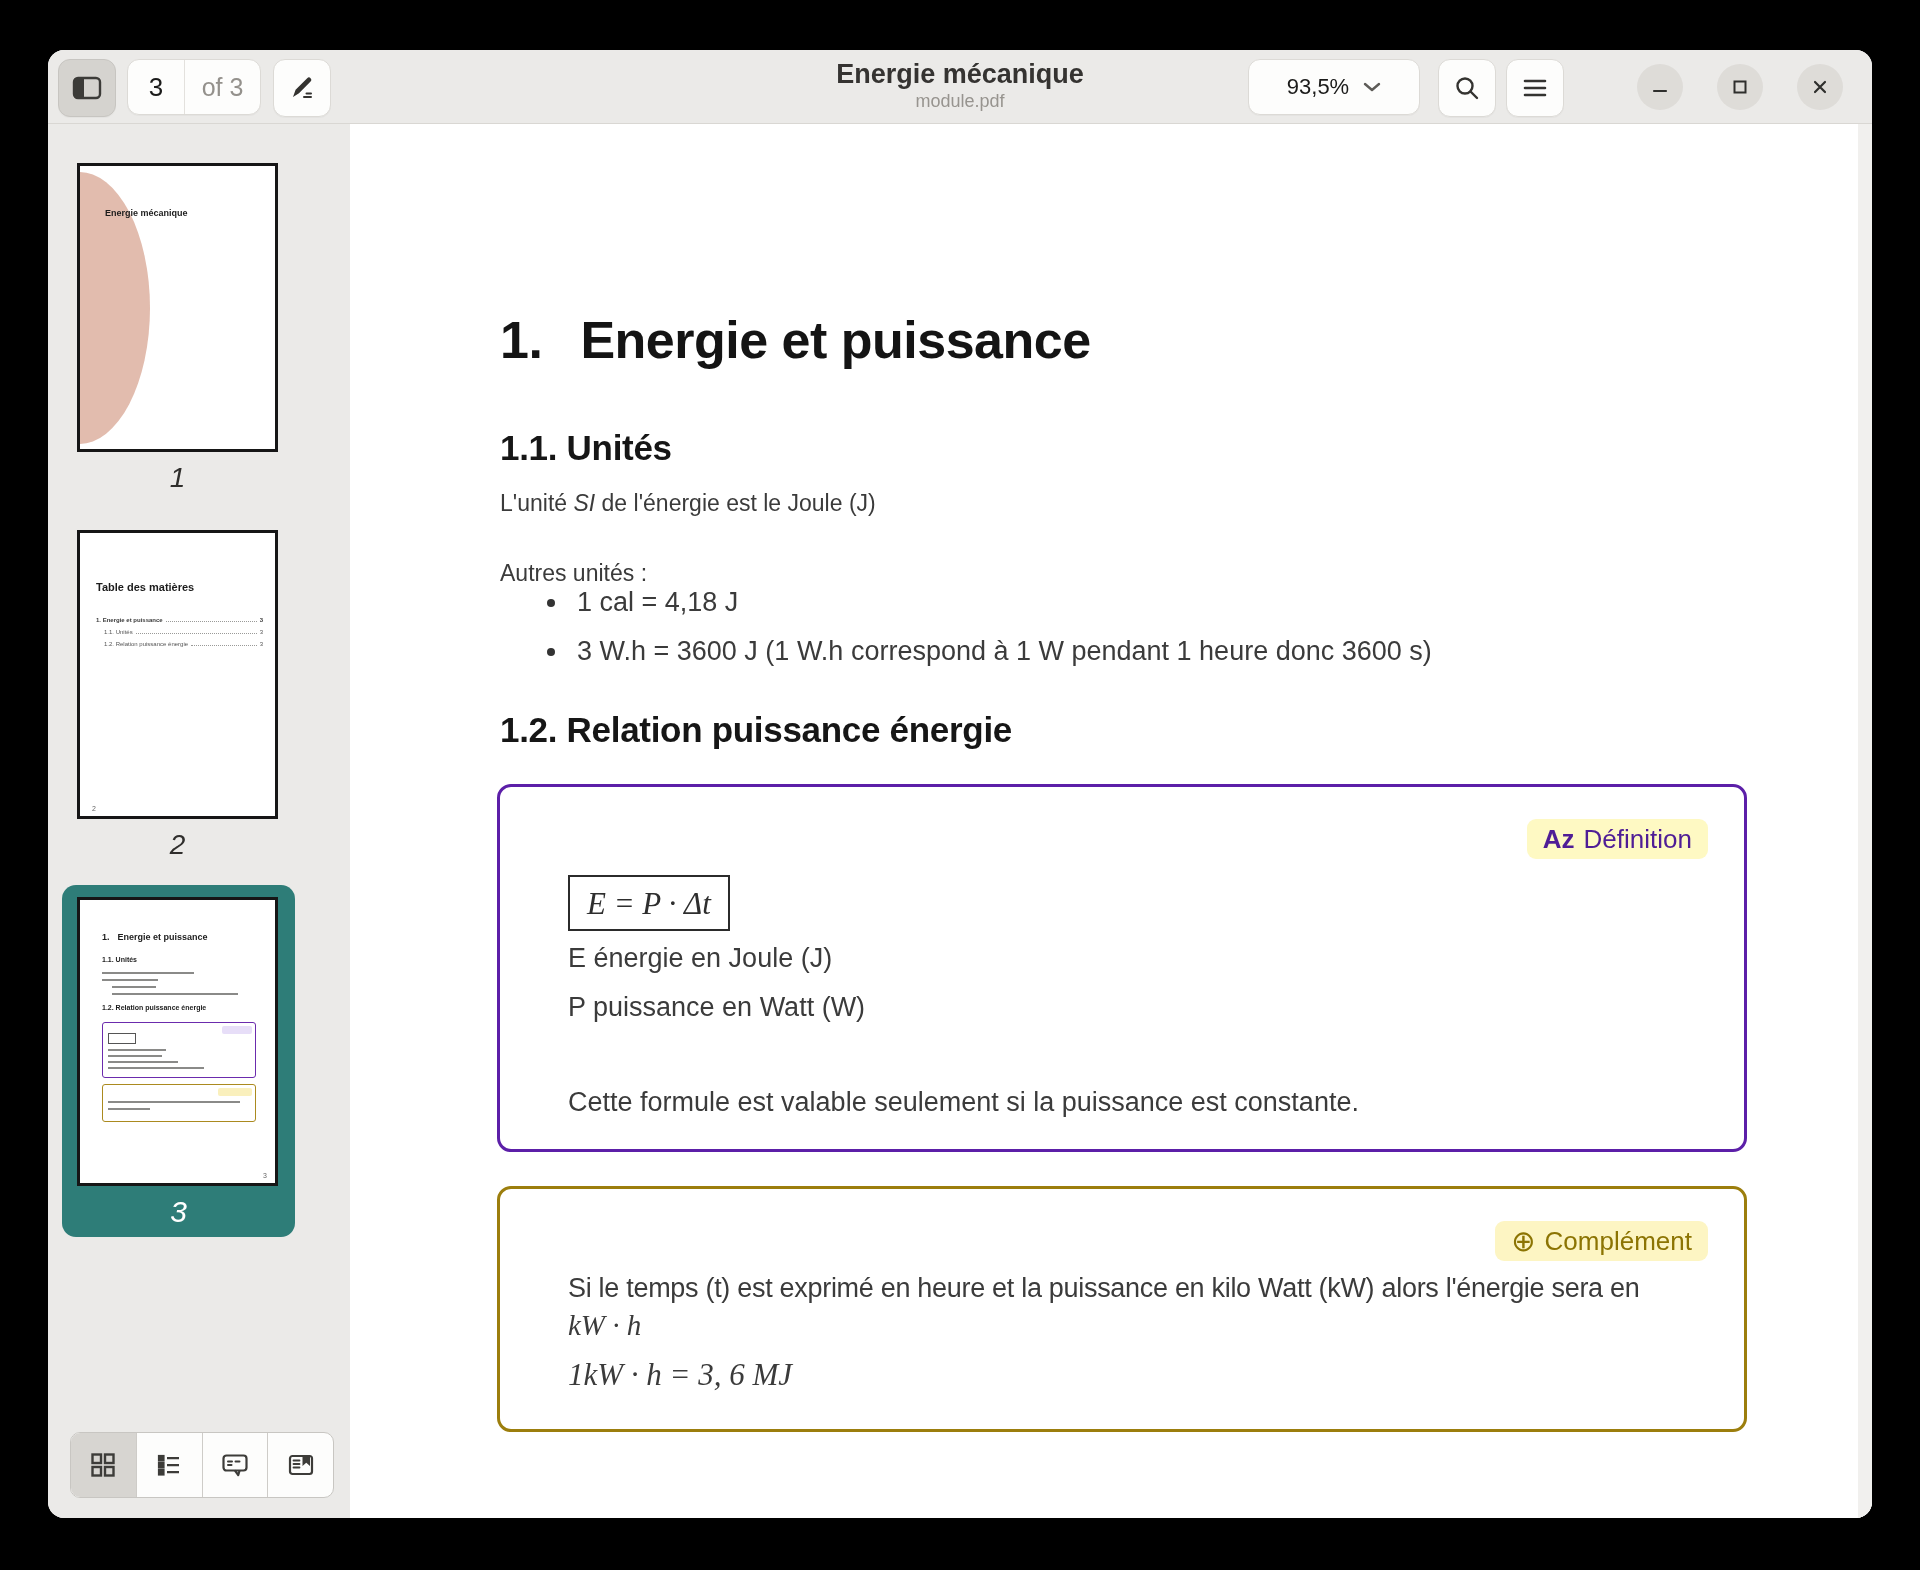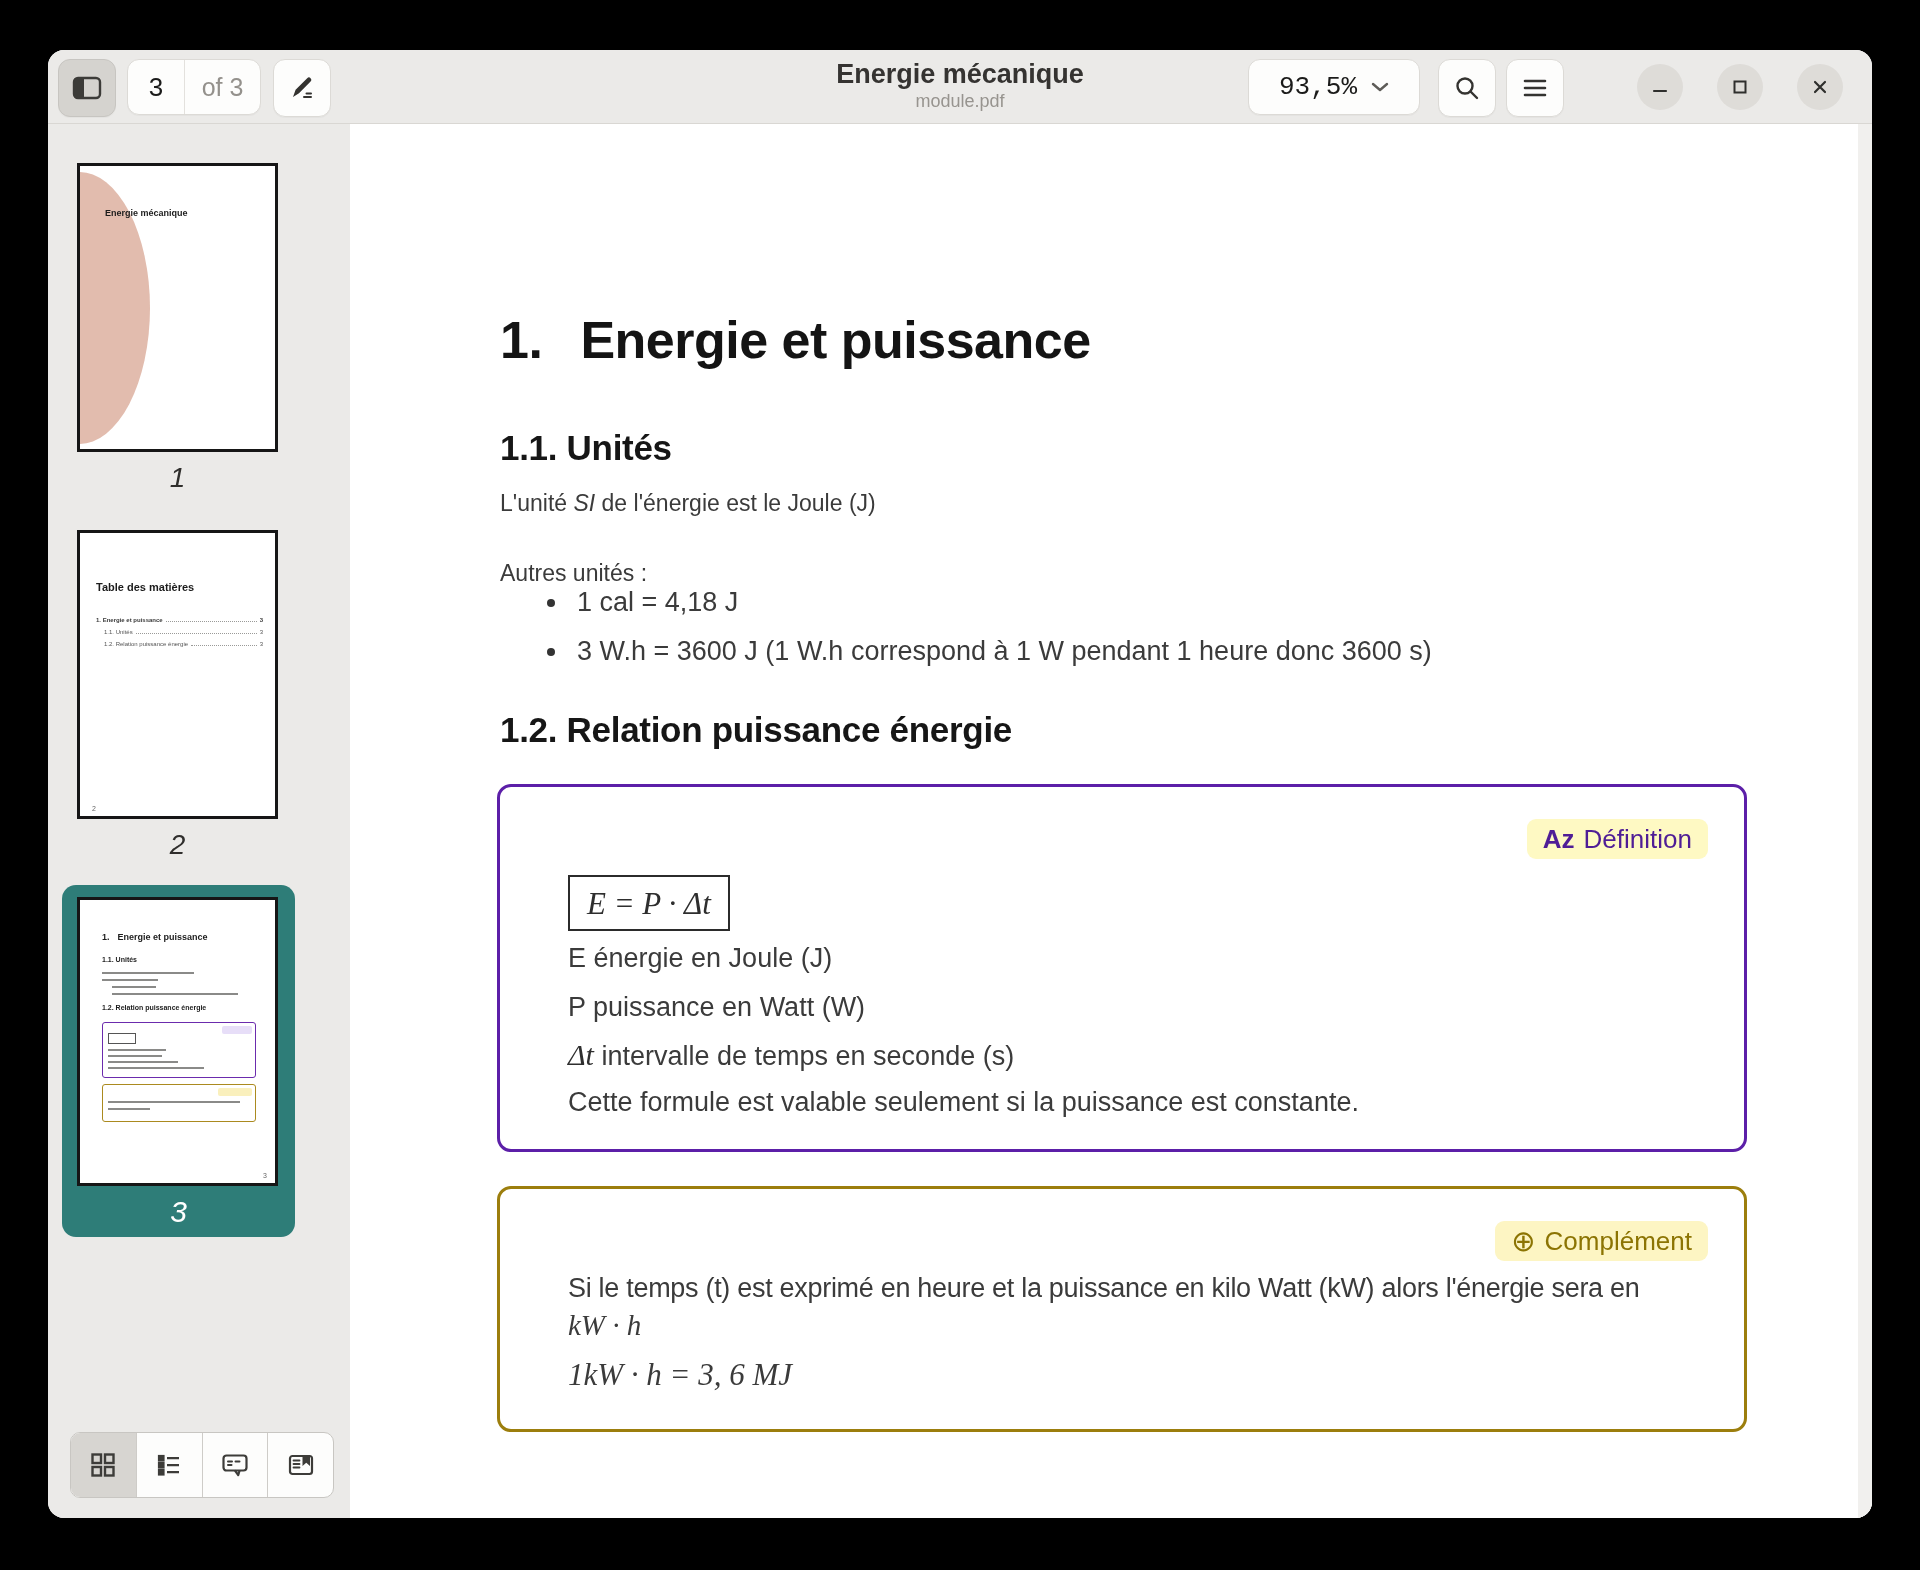--- a/index.html
+++ b/index.html
@@ -98,21 +98,21 @@
           </svg>
         </span>
       </div>
 
       <div class="title-block">
         <div class="t">Energie mécanique</div>
         <div class="s">module.pdf</div>
       </div>
 
       <div class="pill" style="left:1200px;width:172px;justify-content:center;gap:14px;">
-        <span style="font-size:26px;color:#1b1b1a;font-family:Liberation Mono, monospace;">93,5%</span>
+        <span style="font-size:22px;color:#1b1b1a;">93,5%</span>
         <span>
           <svg width="18" height="12" viewBox="0 0 18 12">
               <path d="M2 3 l7 6 7-6" fill="none" stroke="#5e5c58" stroke-width="2.4" stroke-linecap="round" stroke-linejoin="round"></path>
             </svg>
         </span>
       </div>
 
       <div class="hbtn" style="left:1390px;width:56px;">
         <span>
           <svg width="26" height="26" viewBox="0 0 26 26">
@@ -279,23 +279,20 @@
       </div>
 
       <div class="callout def" style="top:660px;height:368px;">
         <div class="badge purple">
           <span style="font-weight:700;">Az</span>
           <span>Définition</span>
         </div>
         <div class="fbox math">E = P · Δt</div>
         <div class="cl-line" style="top:156px;">E énergie en Joule (J)</div>
         <div class="cl-line" style="top:205px;">P puissance en Watt (W)</div>
-        <div class="cl-line" style="top:251px;">
-          <span class="math" style="font-size:30px;">Δt</span><span> intervalle de temps en seconde (s)</span>
-        </div>
         <div class="cl-line" style="top:300px;">Cette formule est valable seulement si la puissance est constante.</div>
       </div>
 
       <div class="callout comp" style="top:1062px;height:246px;">
         <div class="badge yellow">
           <span style="font-size:29px;line-height:29px;">⊕</span>
           <span>Complément</span>
         </div>
         <div class="cl-line" style="top:84px;letter-spacing:-0.3px;">Si le temps (t) est exprimé en heure et la puissance en kilo Watt (kW) alors l'énergie sera en</div>
         <div class="cl-line math" style="top:120px;font-size:29px;">kW · h</div>

